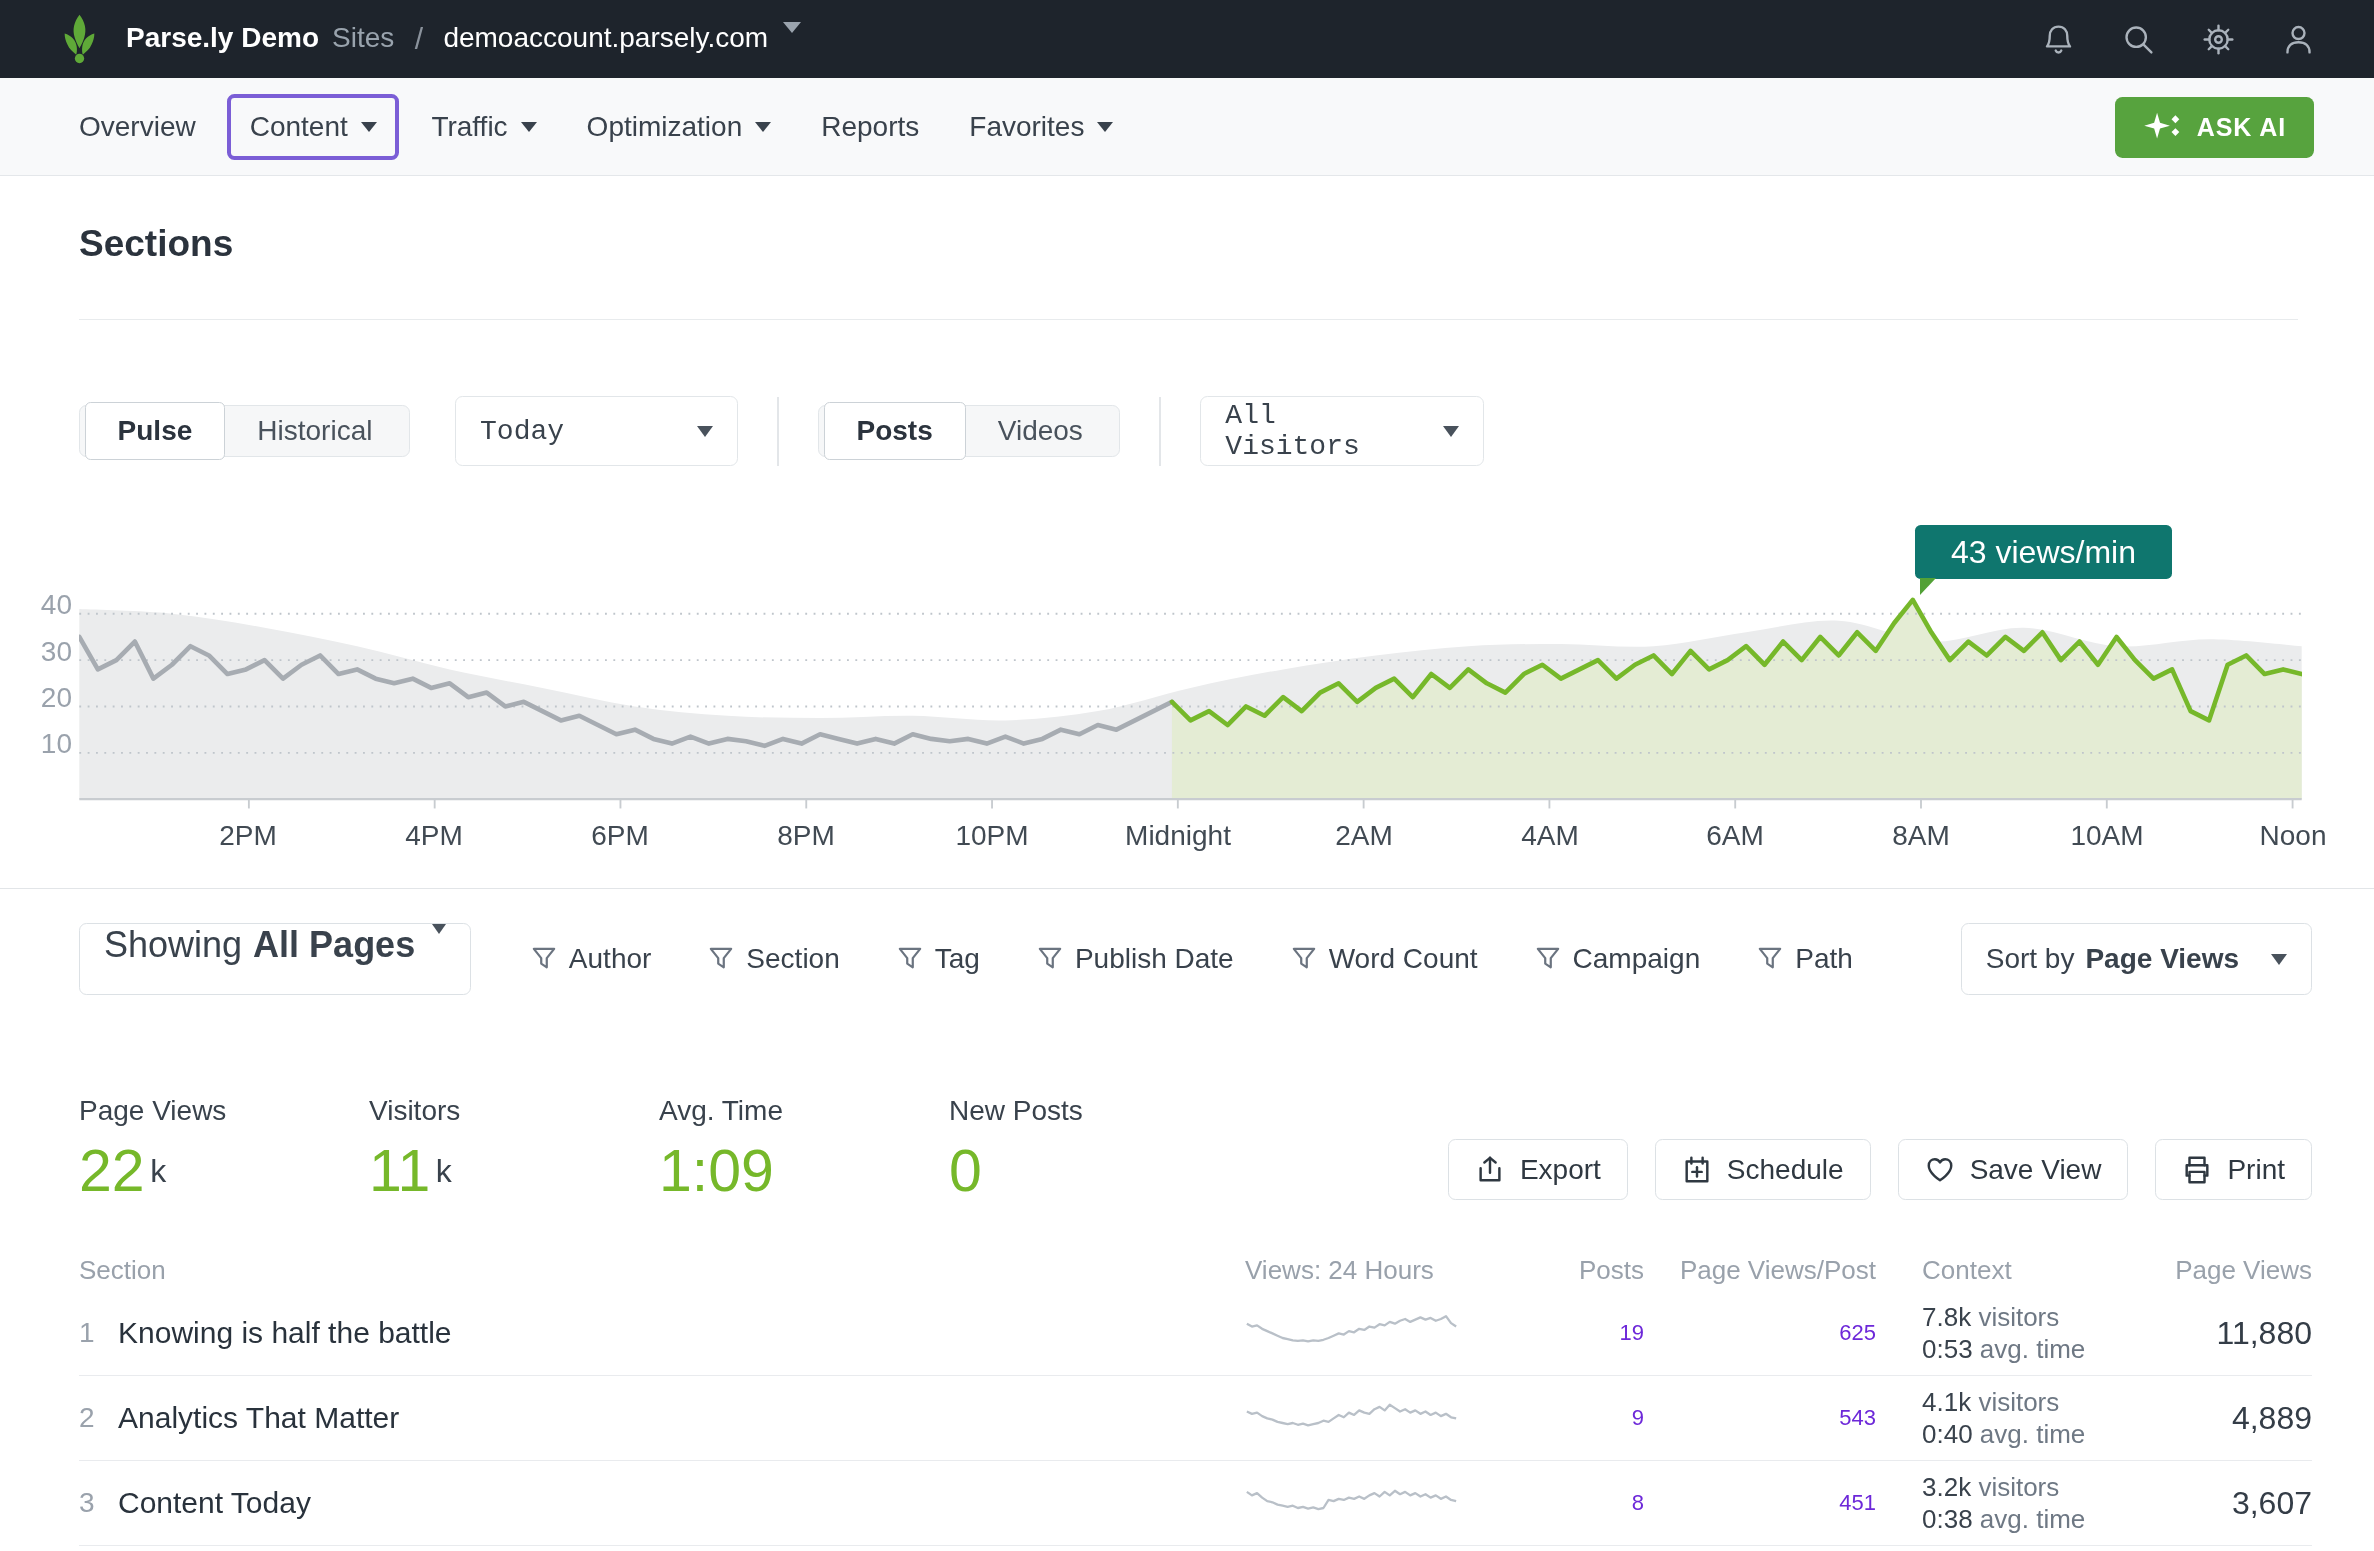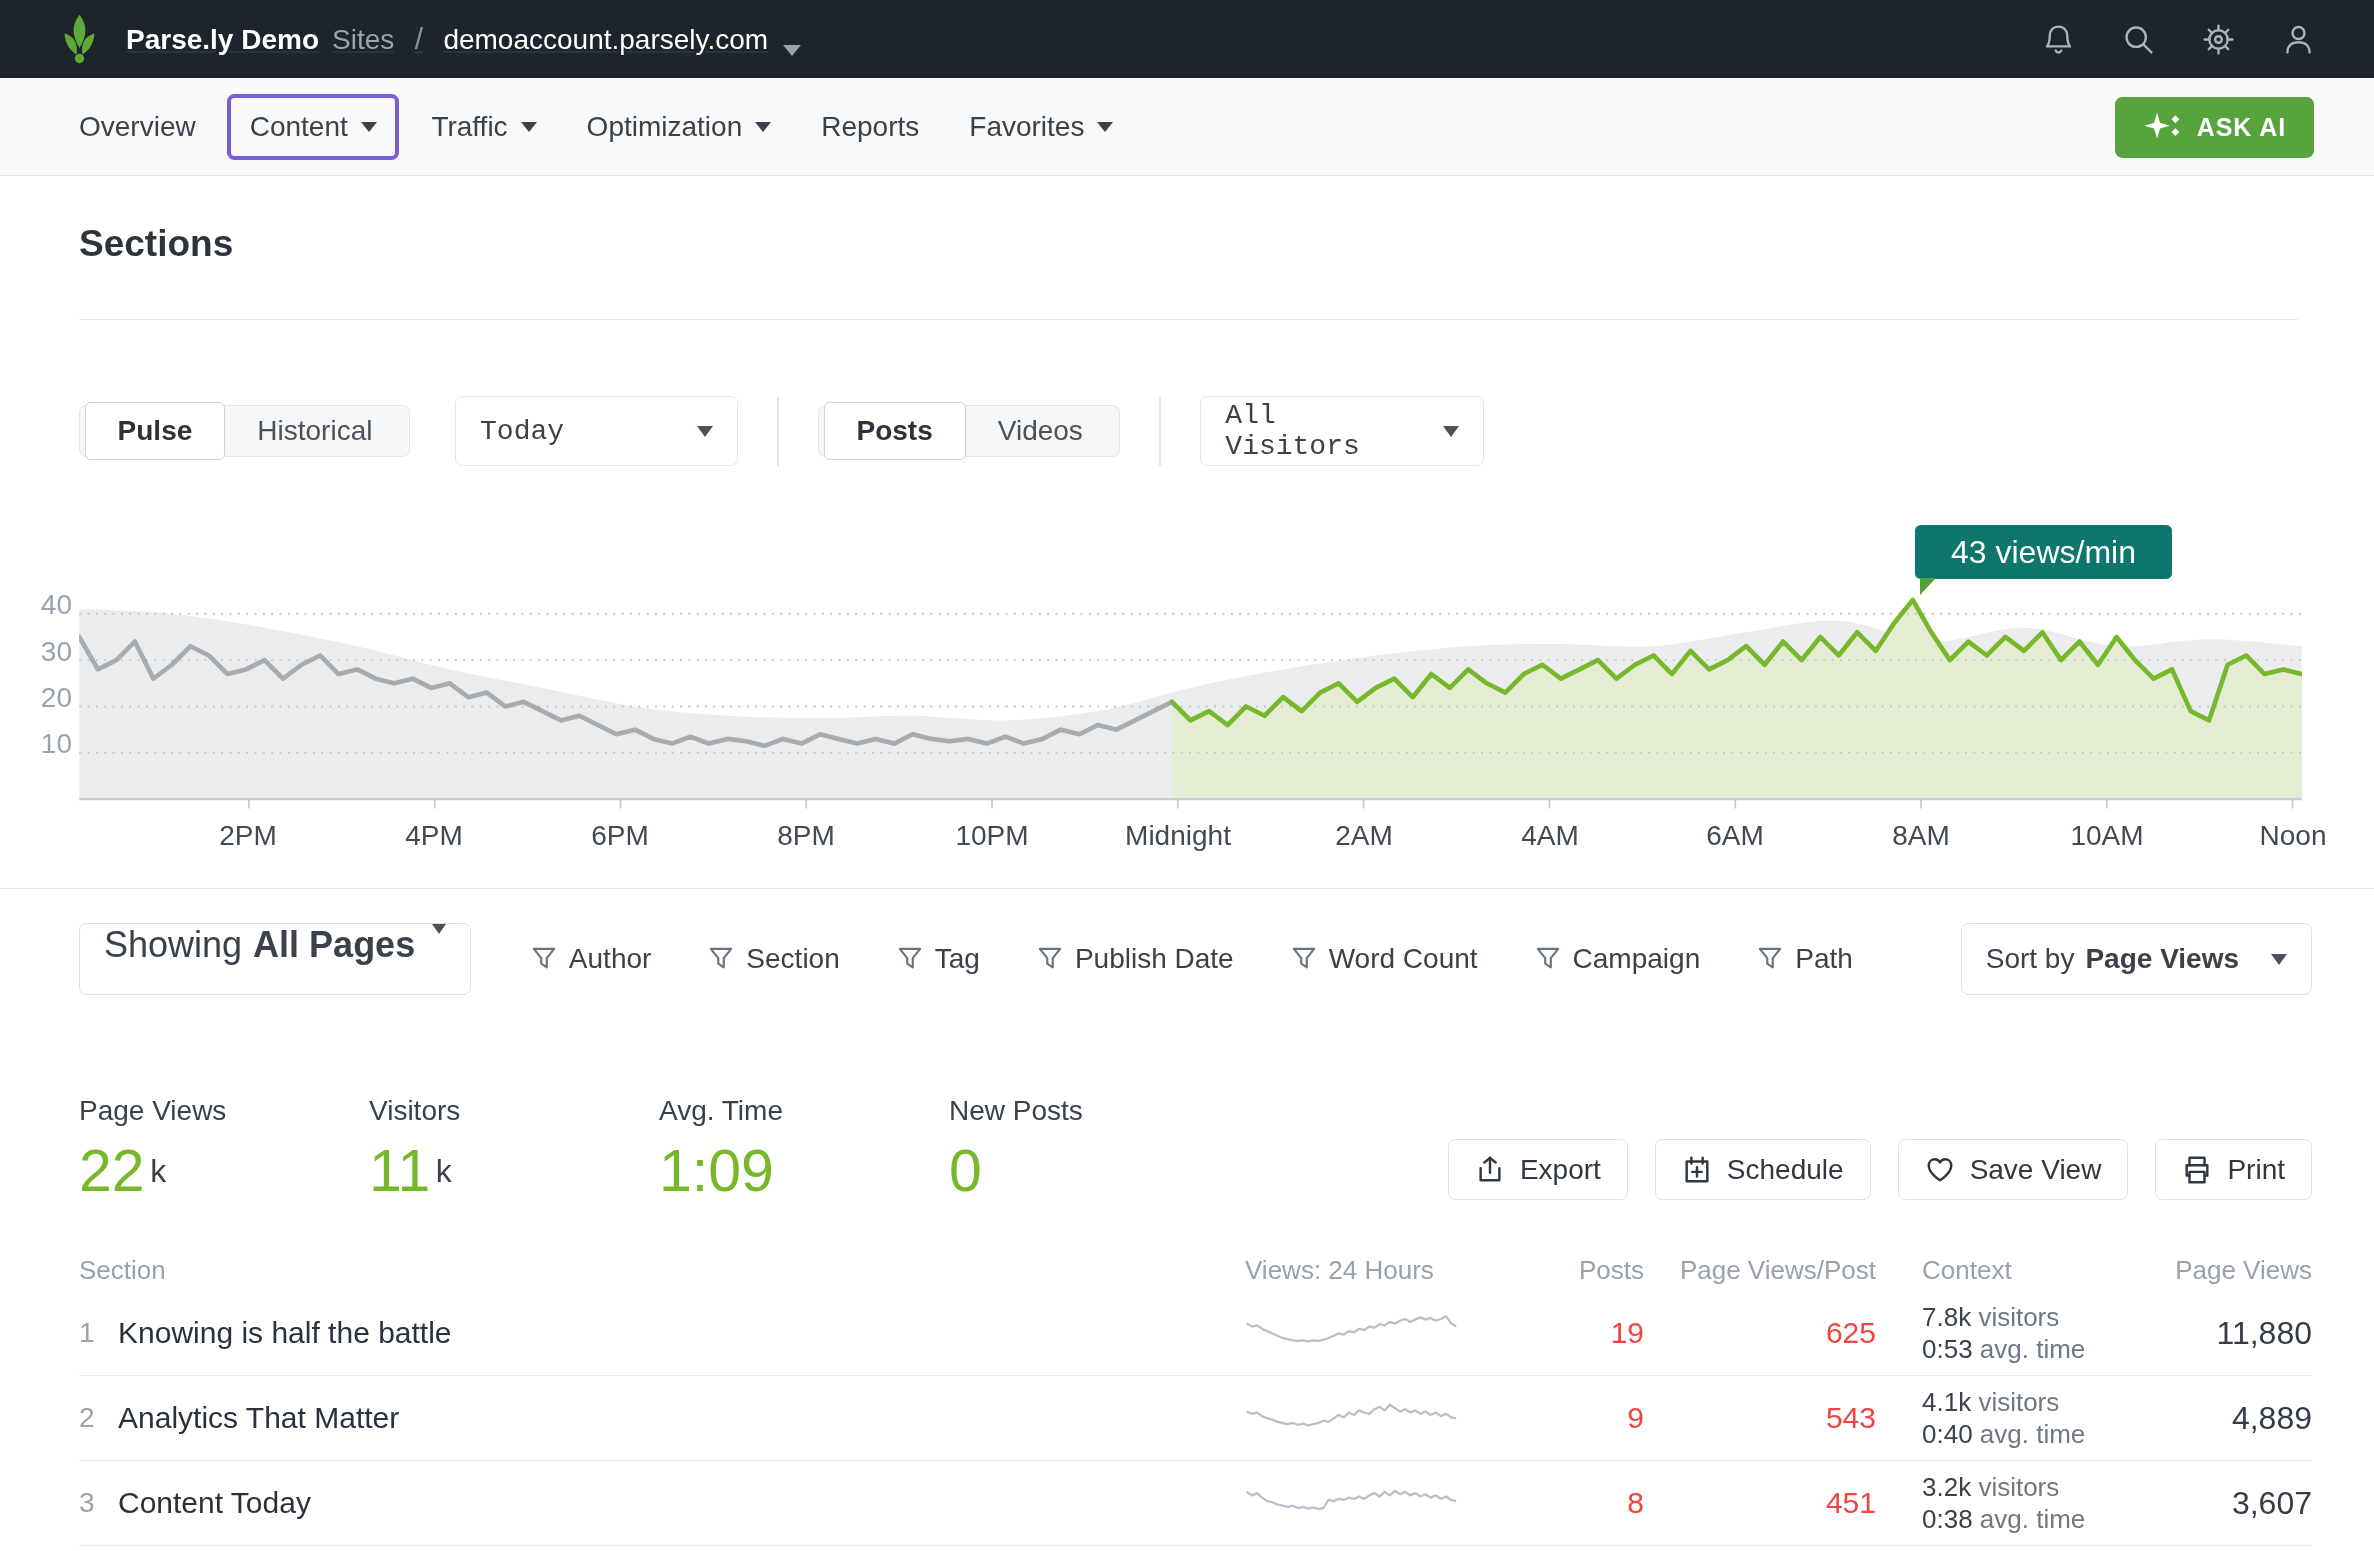--- a/index.html
+++ b/index.html
@@ -5,21 +5,21 @@
   * { box-sizing: border-box; margin: 0; padding: 0; }
   html,body { width:2375px; height:1552px; }
   body {
     font-family: "Liberation Sans", sans-serif;
     background:#ffffff; color:#2b333d; position:relative; overflow:hidden;
   }
   
   .topbar { position:absolute; left:0; top:0; width:2375px; height:78px;
     background:#1e242c; display:flex; align-items:center; padding:0 59px; }
   .logo { width:41px; height:52px; margin-right:26px; flex:0 0 auto; }
-  .crumbs { display:flex; align-items:flex-end; font-size:28px;text-decoration:underline; }
+  .crumbs { display:flex; align-items:flex-start; font-size:28px; }
   .crumb-brand { color:#ffffff; font-weight:bold; margin-right:13px; }
   .crumb-sites { color:#99a3ad; margin-right:20.4px; }
   .crumb-slash { color:#8a929c; margin-right:20.4px; font-size:30px; }
   .crumb-site { color:#ffffff; }
   .crumb-caret { margin-left:15px; width:0; height:0;
     border-left:9.3px solid transparent; border-right:9.3px solid transparent;
     border-top:11px solid #9aa3ad; }
   .topbar-icons { margin-left:auto; display:flex; align-items:center; gap:45px; }
   .topbar-icons .tb-icon { width:35px; height:35px; cursor:pointer; }
   .tb-icon svg { width:100%; height:100%; stroke:#aab2bb; fill:none;
@@ -112,21 +112,21 @@
     grid-template-columns:39px auto 232px 167px 232px 278px 158px;
     align-items:center; }
   .t-head { height:41px; font-size:26px; color:#99a1ab; }
   .t-head .c-section { grid-column:1 / span 2; }
   .c-spark { padding-left:0; }
   .c-right { text-align:right; }
   .c-context { padding-left:46px; }
   .t-row { height:85px; border-bottom:1.9px solid #e9ebee; }
   .cell-rank { font-size:28px; color:#9aa2ac; }
   .cell-title { font-size:30px; color:#29323c; cursor:pointer; }
-  .cell-num { font-size:30px; color:#ef4444; }
+  .cell-num { font-size:22px; color:#6d28d9; }
   .cell-pv { font-size:32px; color:#343d47; }
   .ctx-line { font-size:26px; line-height:32px; color:#39424c; }
   .ctx-line .ctx-sub { color:#6e7884; }
   .spark-svg { display:block; }
 </style>
 </head>
 <body>
 
 <div class="topbar">
   <svg class="logo" viewBox="0 0 44 56">

